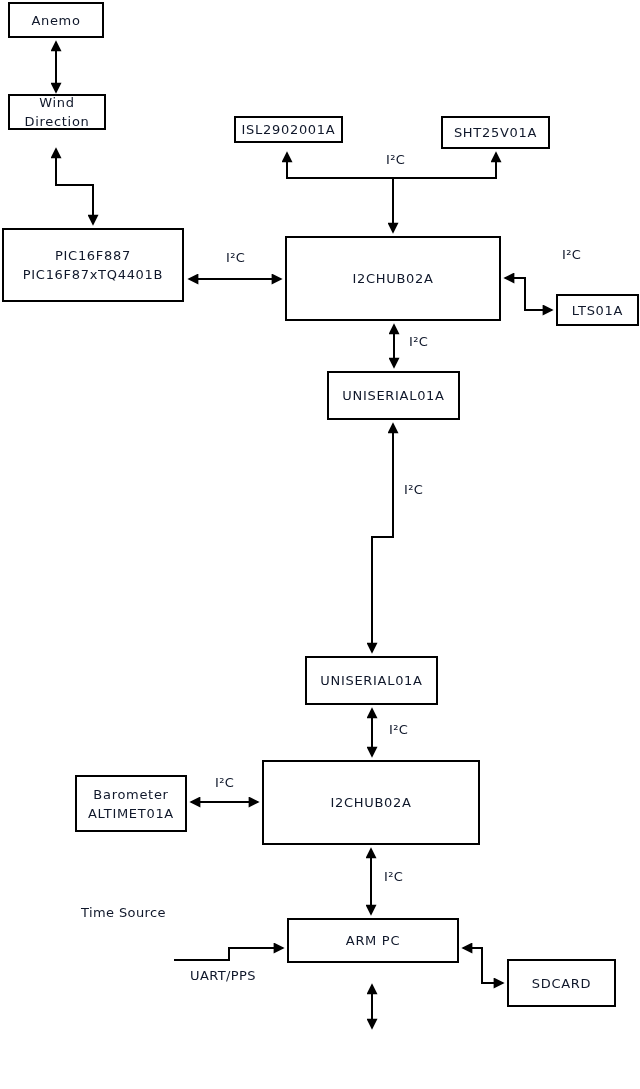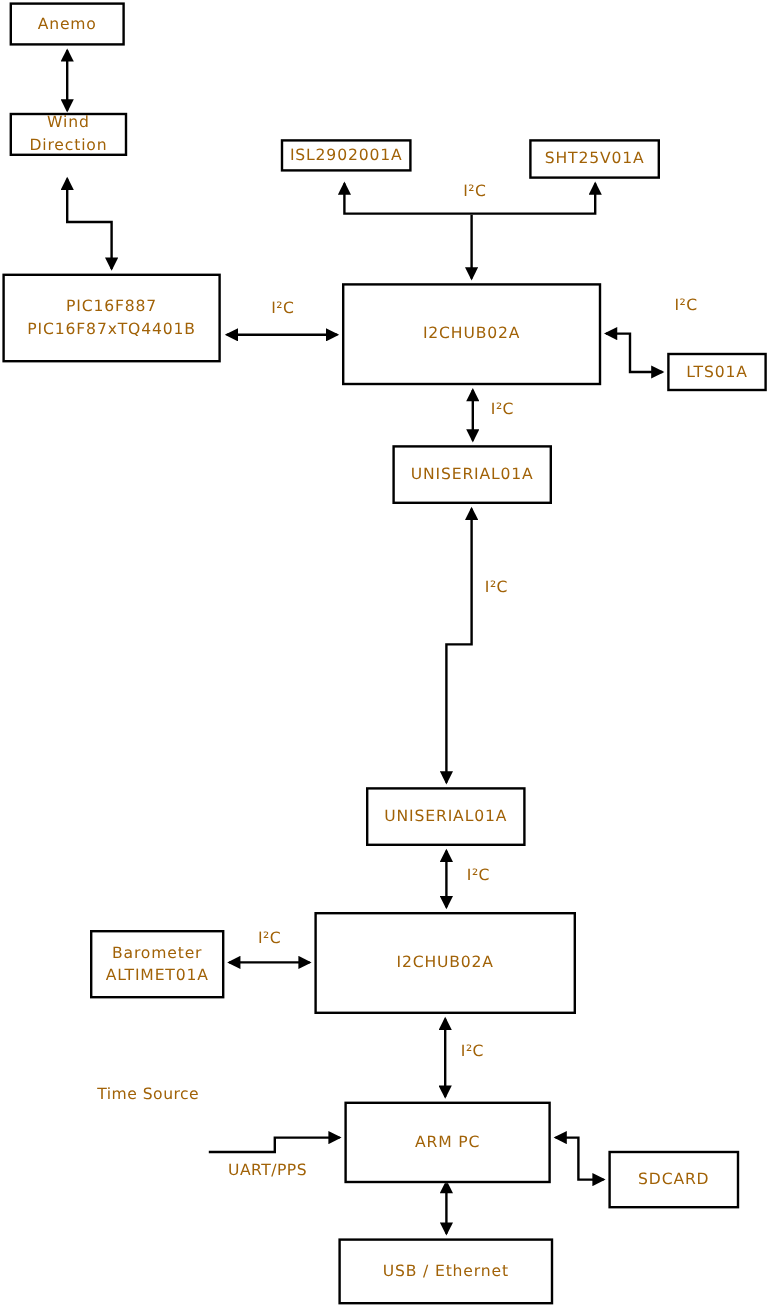--- a/index.html
+++ b/index.html
@@ -1,21 +1,21 @@
 <!DOCTYPE html>
 <html><head>
 <meta charset="utf-8">
 <style>
   html,body{margin:0;padding:0;background:#ffffff;}
   #canvas{
     position:relative;
     width:640px;height:1089px;
     background:#ffffff;
     font-family:"DejaVu Sans","Liberation Sans",sans-serif;
-    color:#a16207;
+    color:#0f172a;
     overflow:hidden;
   }
   #edges{position:absolute;left:0;top:0;width:640px;height:1089px;}
   .node{
     position:absolute;
     box-sizing:border-box;
     border:2px solid #000;
     background:#fff;
     display:flex;
     flex-direction:column;
@@ -104,31 +104,28 @@
   <div class="node" style="left:262px;top:760px;width:218px;height:85px">
     <span>I2CHUB02A</span>
   </div>
 
   <div class="node" style="left:75px;top:775px;width:112px;height:57px">
     <span>Barometer</span>
     <span>ALTIMET01A</span>
   </div>
 
 
-  <div class="node" style="left:287px;top:918px;width:172px;height:68px">
+  <div class="node" style="left:287px;top:918px;width:172px;height:45px">
     <span>ARM PC</span>
   </div>
 
   <div class="node" style="left:507px;top:959px;width:109px;height:48px">
     <span>SDCARD</span>
   </div>
 
-  <div class="node" style="left:282px;top:1032px;width:179px;height:55px">
-    <span>USB / Ethernet</span>
-  </div>
 
   <span class="elabel" style="left:386px;top:152px">I²C</span>
   <span class="elabel" style="left:226px;top:250px">I²C</span>
   <span class="elabel" style="left:562px;top:247px">I²C</span>
   <span class="elabel" style="left:409px;top:334px">I²C</span>
   <span class="elabel" style="left:404px;top:482px">I²C</span>
   <span class="elabel" style="left:389px;top:722px">I²C</span>
   <span class="elabel" style="left:215px;top:775px">I²C</span>
   <span class="elabel" style="left:384px;top:869px">I²C</span>
   <span class="elabel" style="left:81px;top:905px">Time Source</span>

